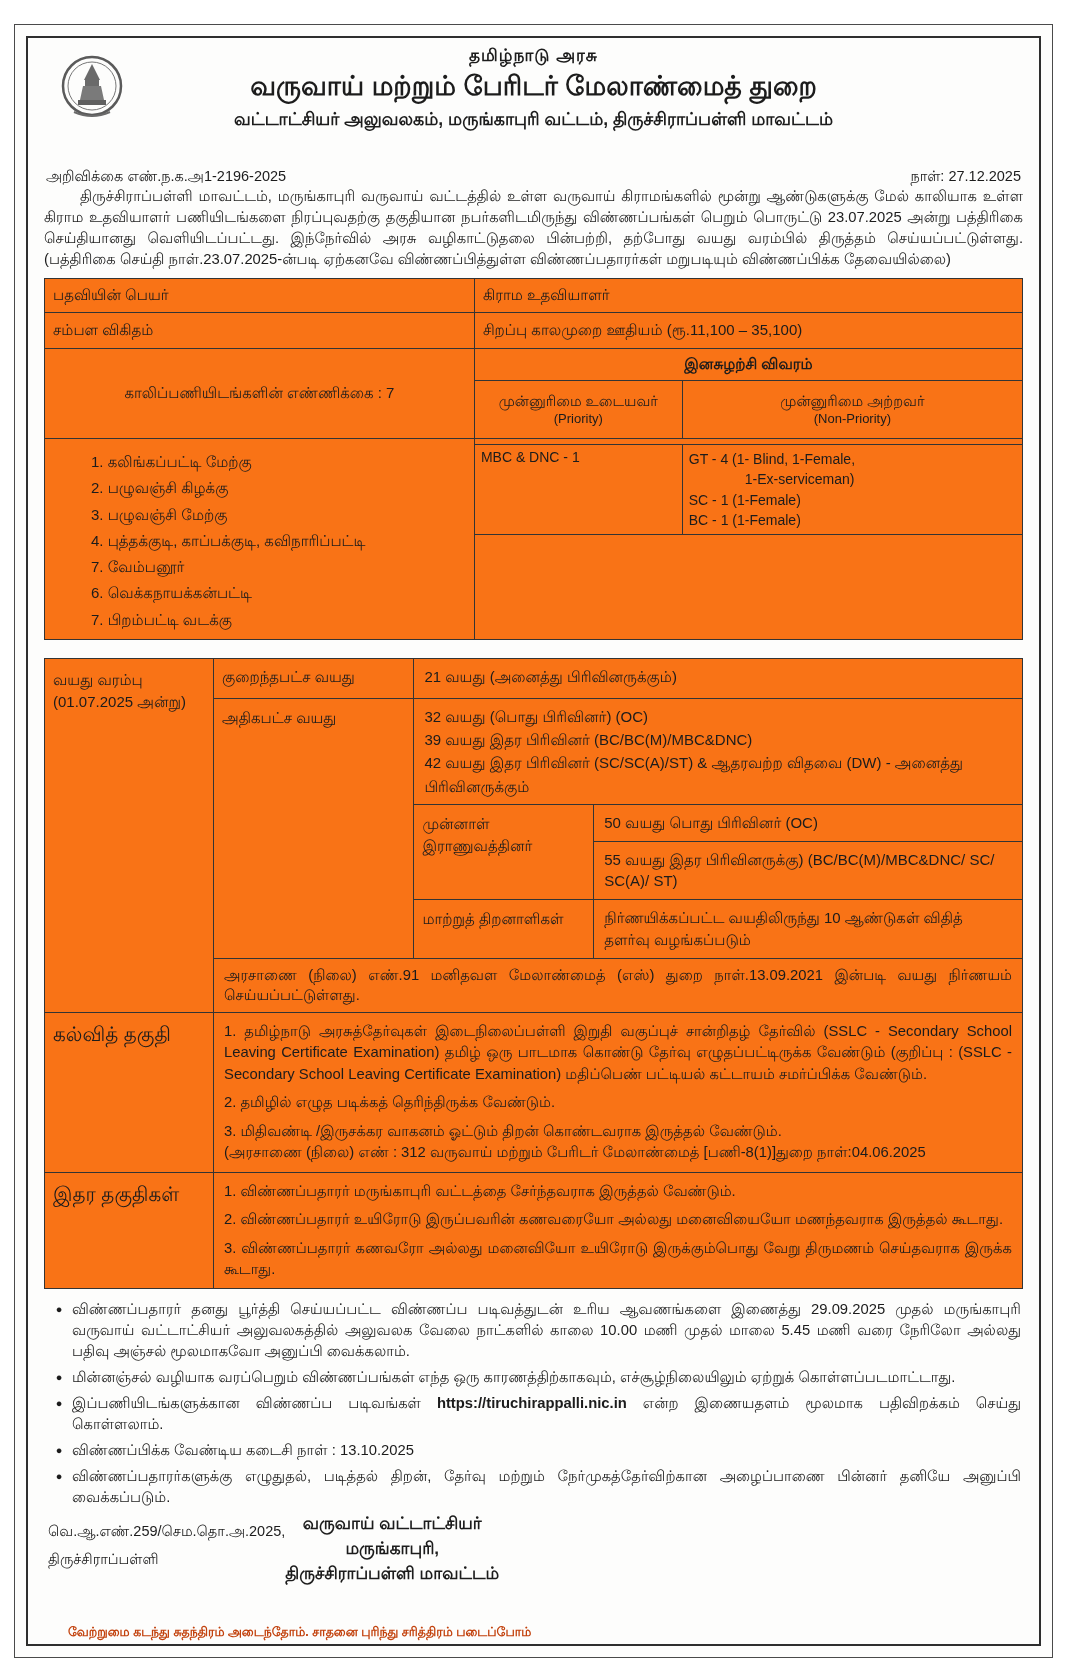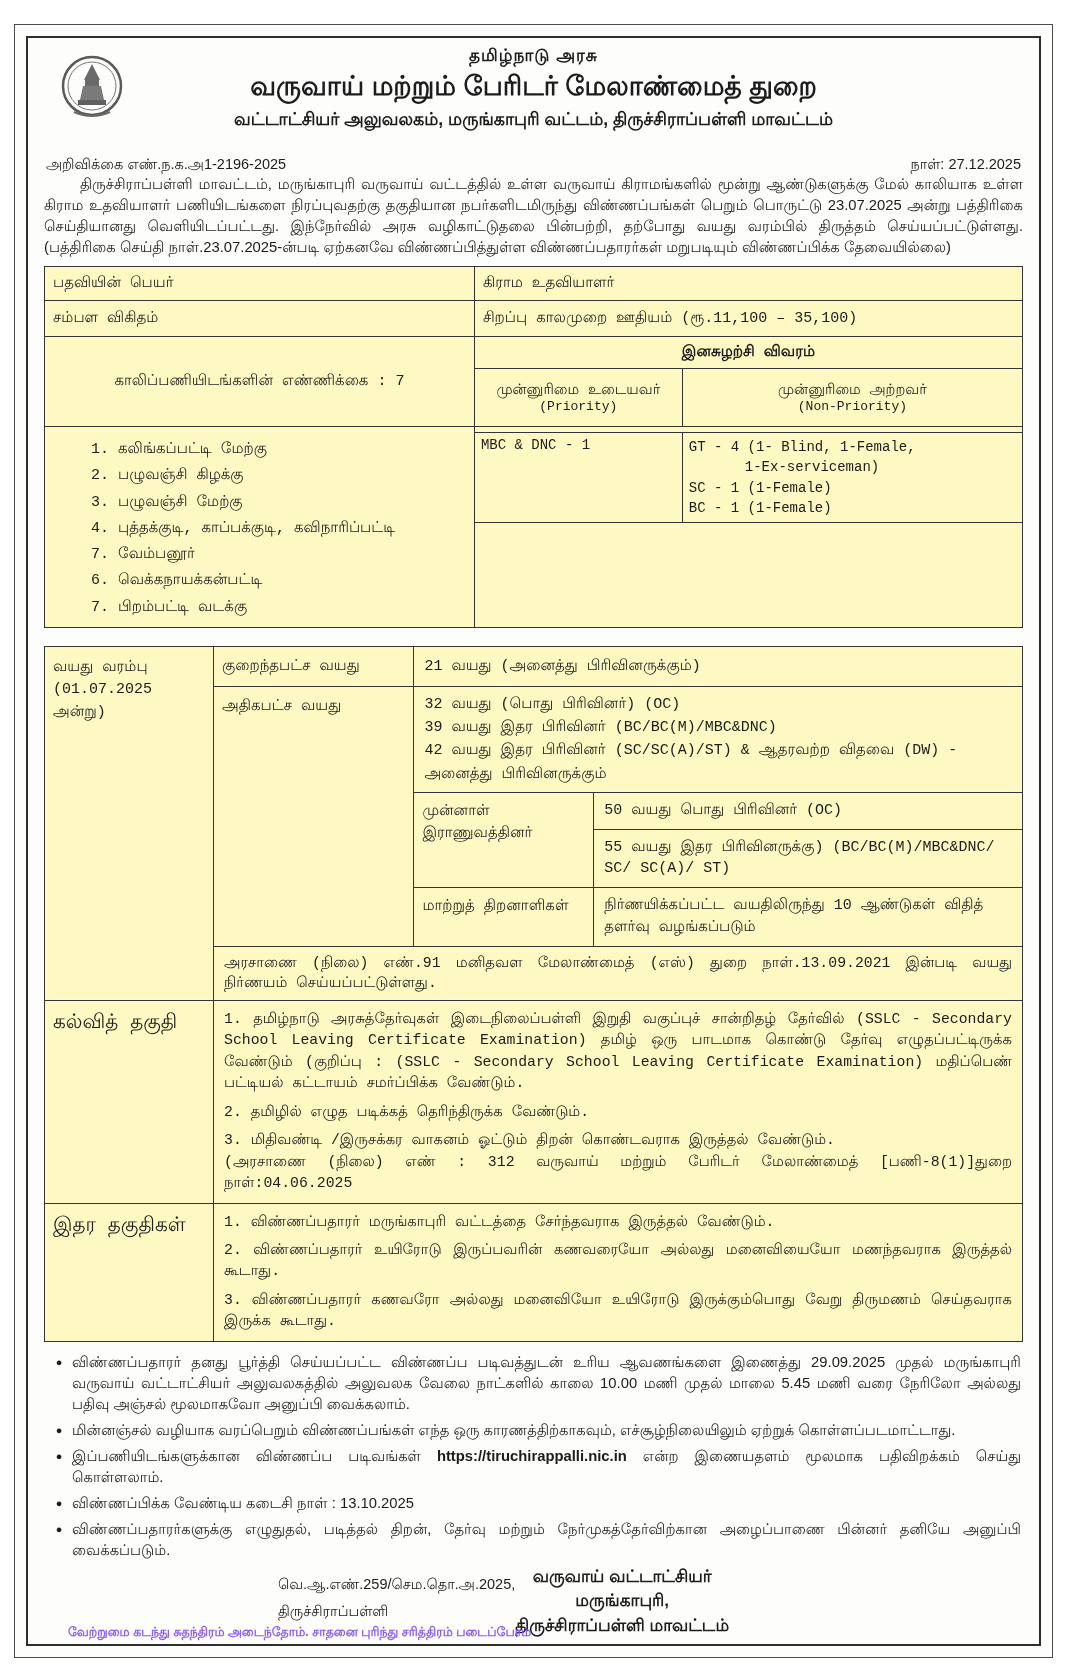--- a/index.html
+++ b/index.html
@@ -10,26 +10,26 @@
   .page-inner { border:2px solid #2e2e2e; width:100%; height:100%; position:relative;
                 padding:6px 16px 30px 16px; overflow:hidden; }
 
   
   .hdr { position:relative; text-align:center; padding-top:2px; min-height:104px; }
   .emblem { position:absolute; left:16px; top:6px; width:64px; height:86px; }
   .hdr-govt { font-size:17px; font-weight:bold; letter-spacing:1px; }
   .hdr-dept { font-size:27px; font-weight:bold; margin-top:4px; }
   .hdr-office { font-size:17.5px; font-weight:bold; margin-top:4px; }
 
-  .notif-line { display:flex; justify-content:space-between; font-size:14.5px; margin-top:8px; padding:0 2px; }
+  .notif-line { display:flex; justify-content:space-between; font-size:14.5px; margin-top:20px; padding:0 2px; }
 
   .intro { font-size:14.8px; line-height:1.42; text-align:justify; text-indent:36px; }
 
   
-  .tbl { border:1.5px solid #343434; background:#fef9c3;font-family:Liberation Mono, monospace; }
+  .tbl { border:1.5px solid #343434; background:#f97316; }
   .bb { border-bottom:1.5px solid #343434; }
   .br { border-right:1.5px solid #343434; }
 
   
   .t1 { display:flex; margin-top:8px; }
   .t1-left { width:44%; display:flex; flex-direction:column; }
   .t1-right { flex:1; display:flex; flex-direction:column; }
   .t1 .cell { padding:4px 8px; font-size:15px; display:flex; align-items:center; }
   .t1 .r1 { height:34px; }
   .t1 .r2 { height:36px; }
@@ -76,24 +76,24 @@
   .sec-content p:last-child { margin-bottom:0; }
 
   
   .bullets { margin-top:10px; padding:0 2px; }
   .bullet-item { display:flex; margin-bottom:5px; }
   .blt { width:26px; flex:0 0 26px; text-align:center; font-size:11px; padding-top:4px; }
   .btxt { flex:1; font-size:14.8px; line-height:1.42; text-align:justify; }
   .btxt b { font-weight:bold; }
 
   
-  .foot { display:flex; justify-content:center; margin-top:10px; padding:0 4px; }
+  .foot { display:flex; justify-content:flex-start; margin-top:10px; padding:0 4px; }
   .foot-left { font-size:14.5px; line-height:1.9; }
   .foot-right { text-align:center; font-size:17px; font-weight:bold; line-height:1.45; margin-right:60px; margin-top:-6px; }
-  .motto { position:absolute; left:40px; right:20px; bottom:3px; font-size:12.5px; font-weight:bold; color:#8b5cf6; }
+  .motto { position:absolute; left:40px; right:20px; bottom:3px; font-size:12.5px; font-weight:bold; color:#c2410c; }
 </style>
 </head>
 <body>
 
 <div class="page">
   <div class="page-inner">
 
     <div class="hdr">
       <svg class="emblem" viewBox="0 0 64 86" xmlns="http://www.w3.org/2000/svg">
         <circle cx="32" cy="36" r="29" fill="none" stroke="#5a5a5a" stroke-width="2.5"></circle>

